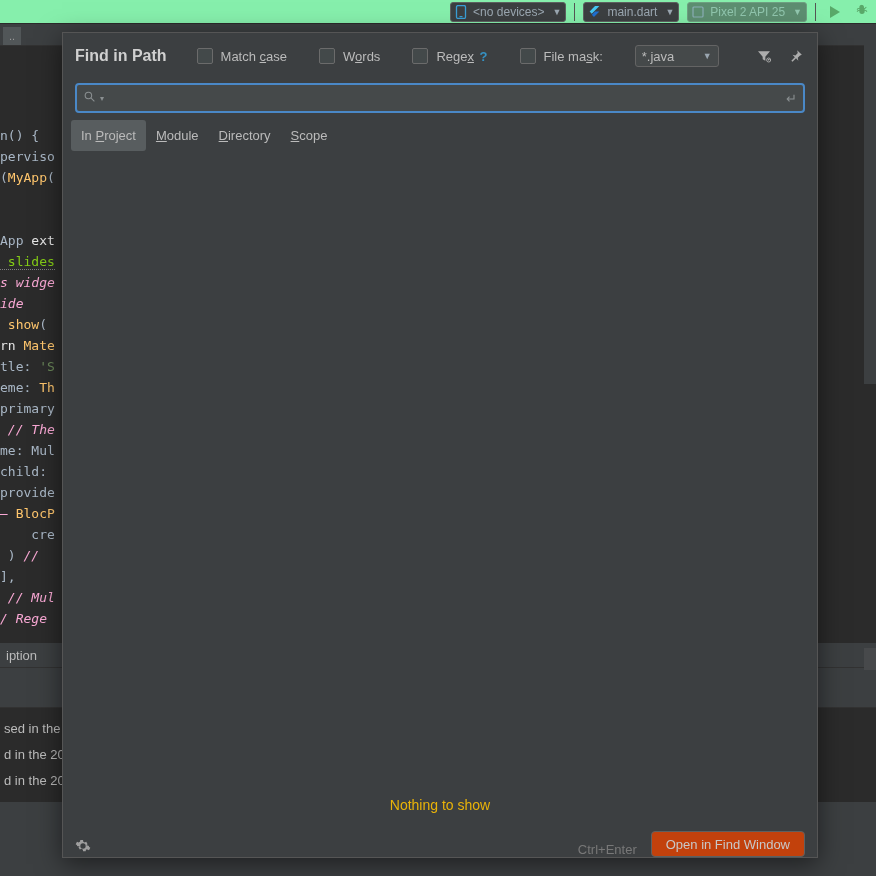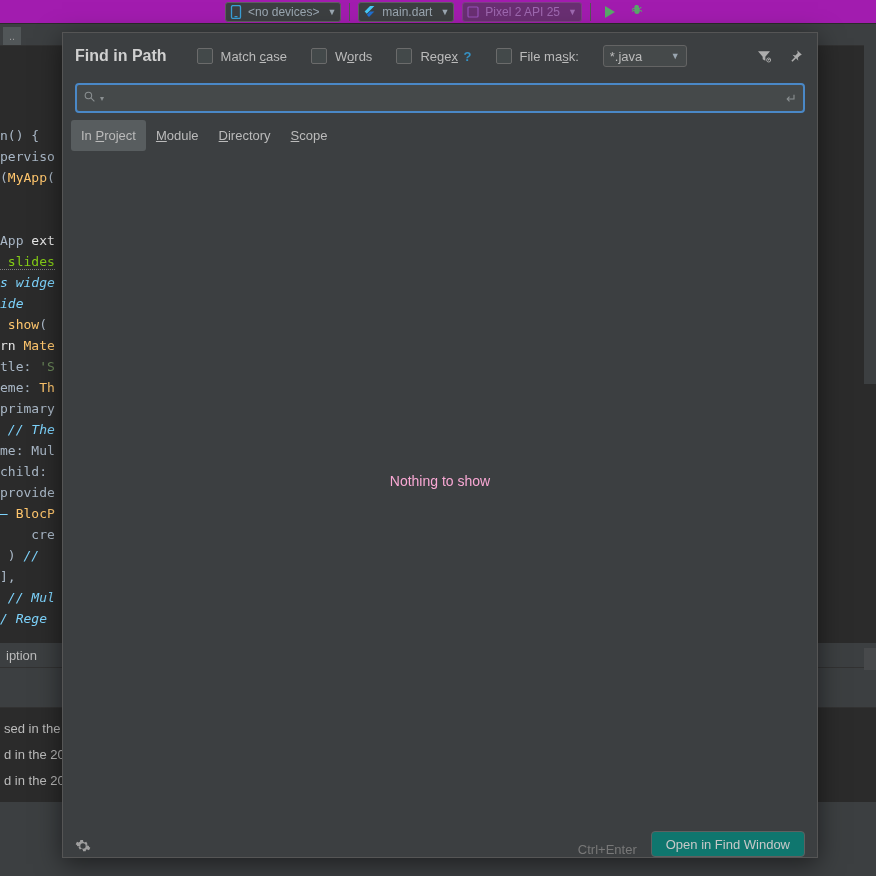--- a/index.html
+++ b/index.html
@@ -11,25 +11,25 @@
     color: #bbbbbb;
     overflow: hidden;
     position: relative;
   }
 
   
   .top-toolbar {
     position: absolute;
     top: 0; left: 0;
     width: 100%; height: 24px;
-    background: #a21caf;
+    background: #86efac;
     border-bottom: 1px solid #2b2b2b;
     display: flex;
     align-items: center;
-    justify-content: center;
+    justify-content: flex-end;
     padding-right: 6px;
     gap: 8px;
   }
   .tb-btn {
     display: flex; align-items: center;
     height: 20px;
     background: #3c3f41;
     border: 1px solid #5e6060;
     border-radius: 3px;
     padding: 0 4px;
@@ -67,21 +67,21 @@
     padding: 58px 0 0 0;
     font-family: "Consolas", "Menlo", monospace;
     font-size: 13px;
     line-height: 21px;
     white-space: pre;
     color: #a9b7c6;
   }
   .editor .ln { padding-left: 0; }
   .kw { color: #e5e5e5; }
   .str { color: #6a8759; }
-  .cmt { color: #7dd3fc; font-style: italic; }
+  .cmt { color: #f9a8d4; font-style: italic; }
   .fn { color: #ffc66d; }
   .idn { color: #84cc16; }
   .wavy { border-bottom: 1px dotted #808080; }
 
   
   .bottom-panel {
     position: absolute;
     bottom: 0; left: 0; right: 0;
     height: 234px;
     background: #3c3f41;
@@ -116,21 +116,21 @@
     box-shadow: 0 6px 24px rgba(0,0,0,.5);
     display: flex; flex-direction: column;
   }
   .dlg-head {
     display:flex; align-items:center;
     height: 46px;
     padding: 0 12px;
     gap: 30px;
   }
   .dlg-title { color:#d0d0d0; font-weight:bold; font-size:16px; }
-  .chk-row { display:flex; align-items:center; gap:24px; flex:1; }
+  .chk-row { display:flex; align-items:center; gap:32px; flex:1; }
   .chk { display:flex; align-items:center; gap:8px; color:#bbbbbb; font-size:13px; }
   .chk input { width:16px; height:16px; appearance:none; border:1px solid #6b6b6b; background:#43494a; border-radius:2px; }
   .ul { text-decoration: underline; }
   .help-q { color:#3592c4; font-weight:bold; margin-left:2px; }
   .mask-field {
     height:22px; width:84px;
     background:#45494a;
     border:1px solid #646464;
     border-radius:3px;
     padding: 0 6px;
@@ -169,38 +169,38 @@
   .scope-tab {
     padding: 8px 10px;
     color:#bbbbbb;
     font-size:13px;
     border-radius:3px;
   }
   .scope-tab.active { background:#585d5f; }
 
   .results {
     flex:1;
-    display:flex; align-items:center; justify-content:center;
-    color:#f9a8d4;
+    display:flex; align-items:flex-end; justify-content:center;
+    color:#eab308;
     font-size:14px;
   }
 
   .dlg-foot {
     height: 44px;
     display:flex; align-items:flex-end;
     padding: 0 12px;
     gap: 14px;
   }
   .gear { color:#9f9f9f; }
   .foot-spacer { flex:1; }
   .hint { color:#787878; font-size:13px; }
   .open-btn {
     height:26px;
     padding: 0 14px;
-    background:#0f766e;
+    background:#c2410c;
     border:1px solid #5e6060;
     border-radius:4px;
     color:#c8c8c8;
     font-size:13px;
     display:flex; align-items:center;
   }
 
   
   .run-icons { display:flex; align-items:center; gap:14px; margin-left:6px; }
   .play { width:0;height:0;border-left:10px solid #59a869;border-top:6px solid transparent;border-bottom:6px solid transparent; }

